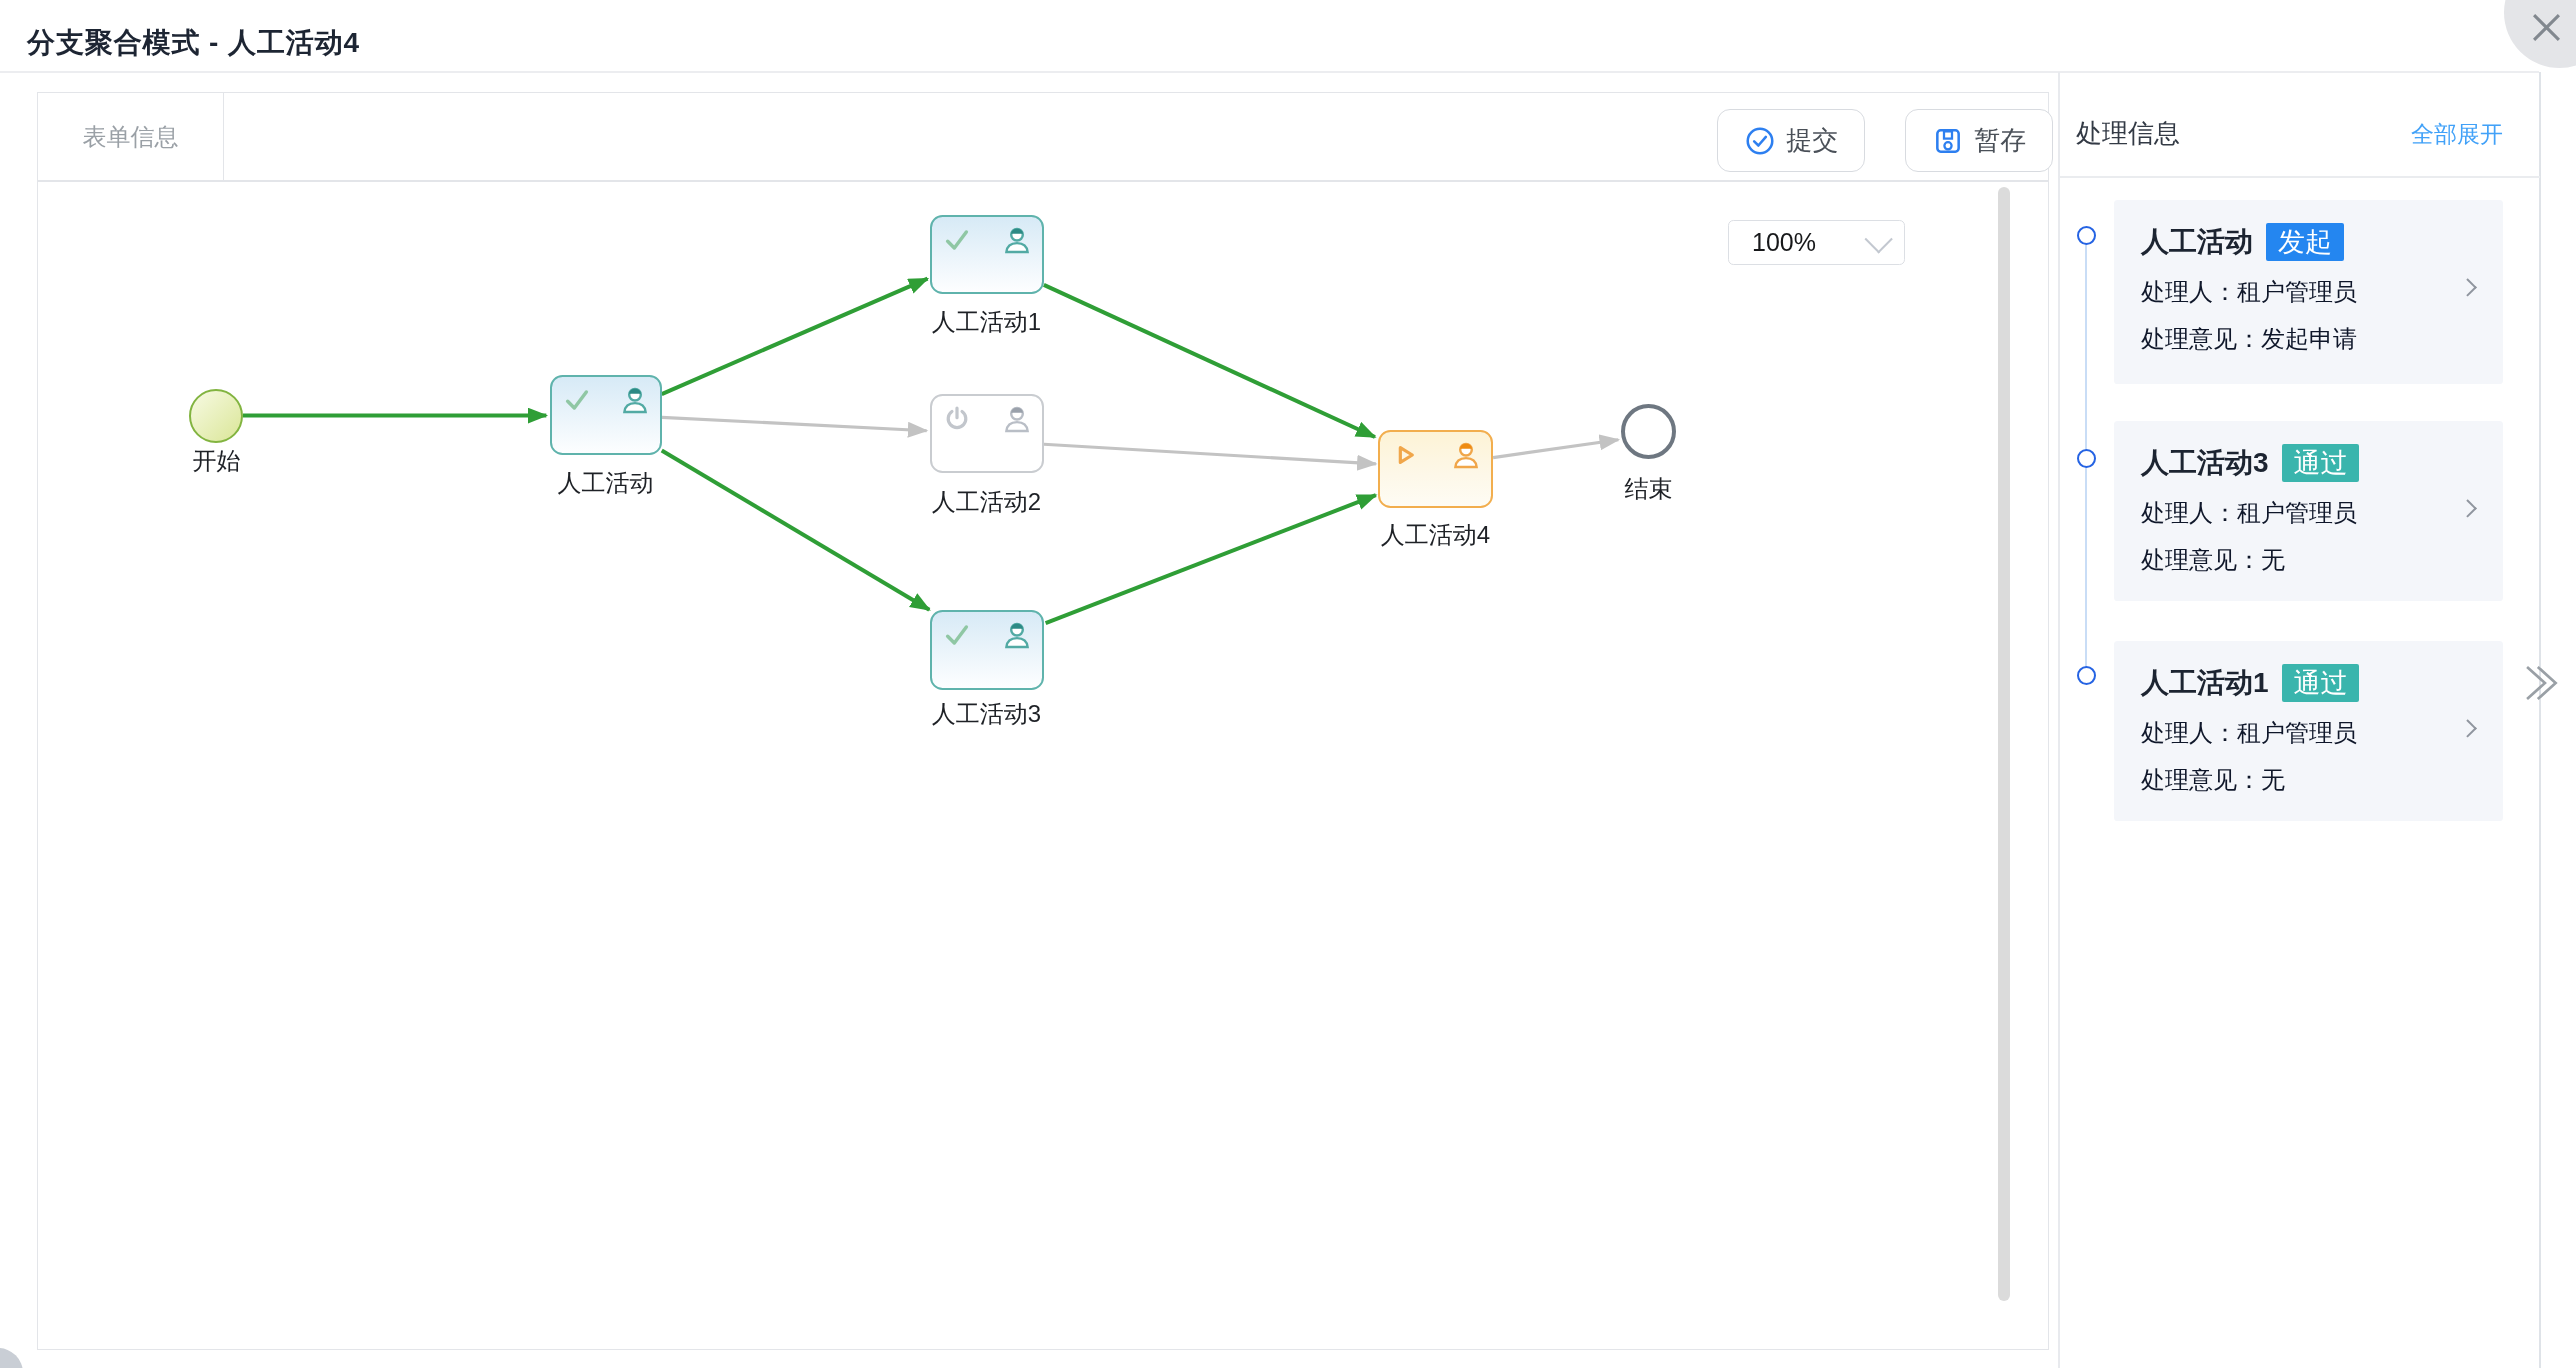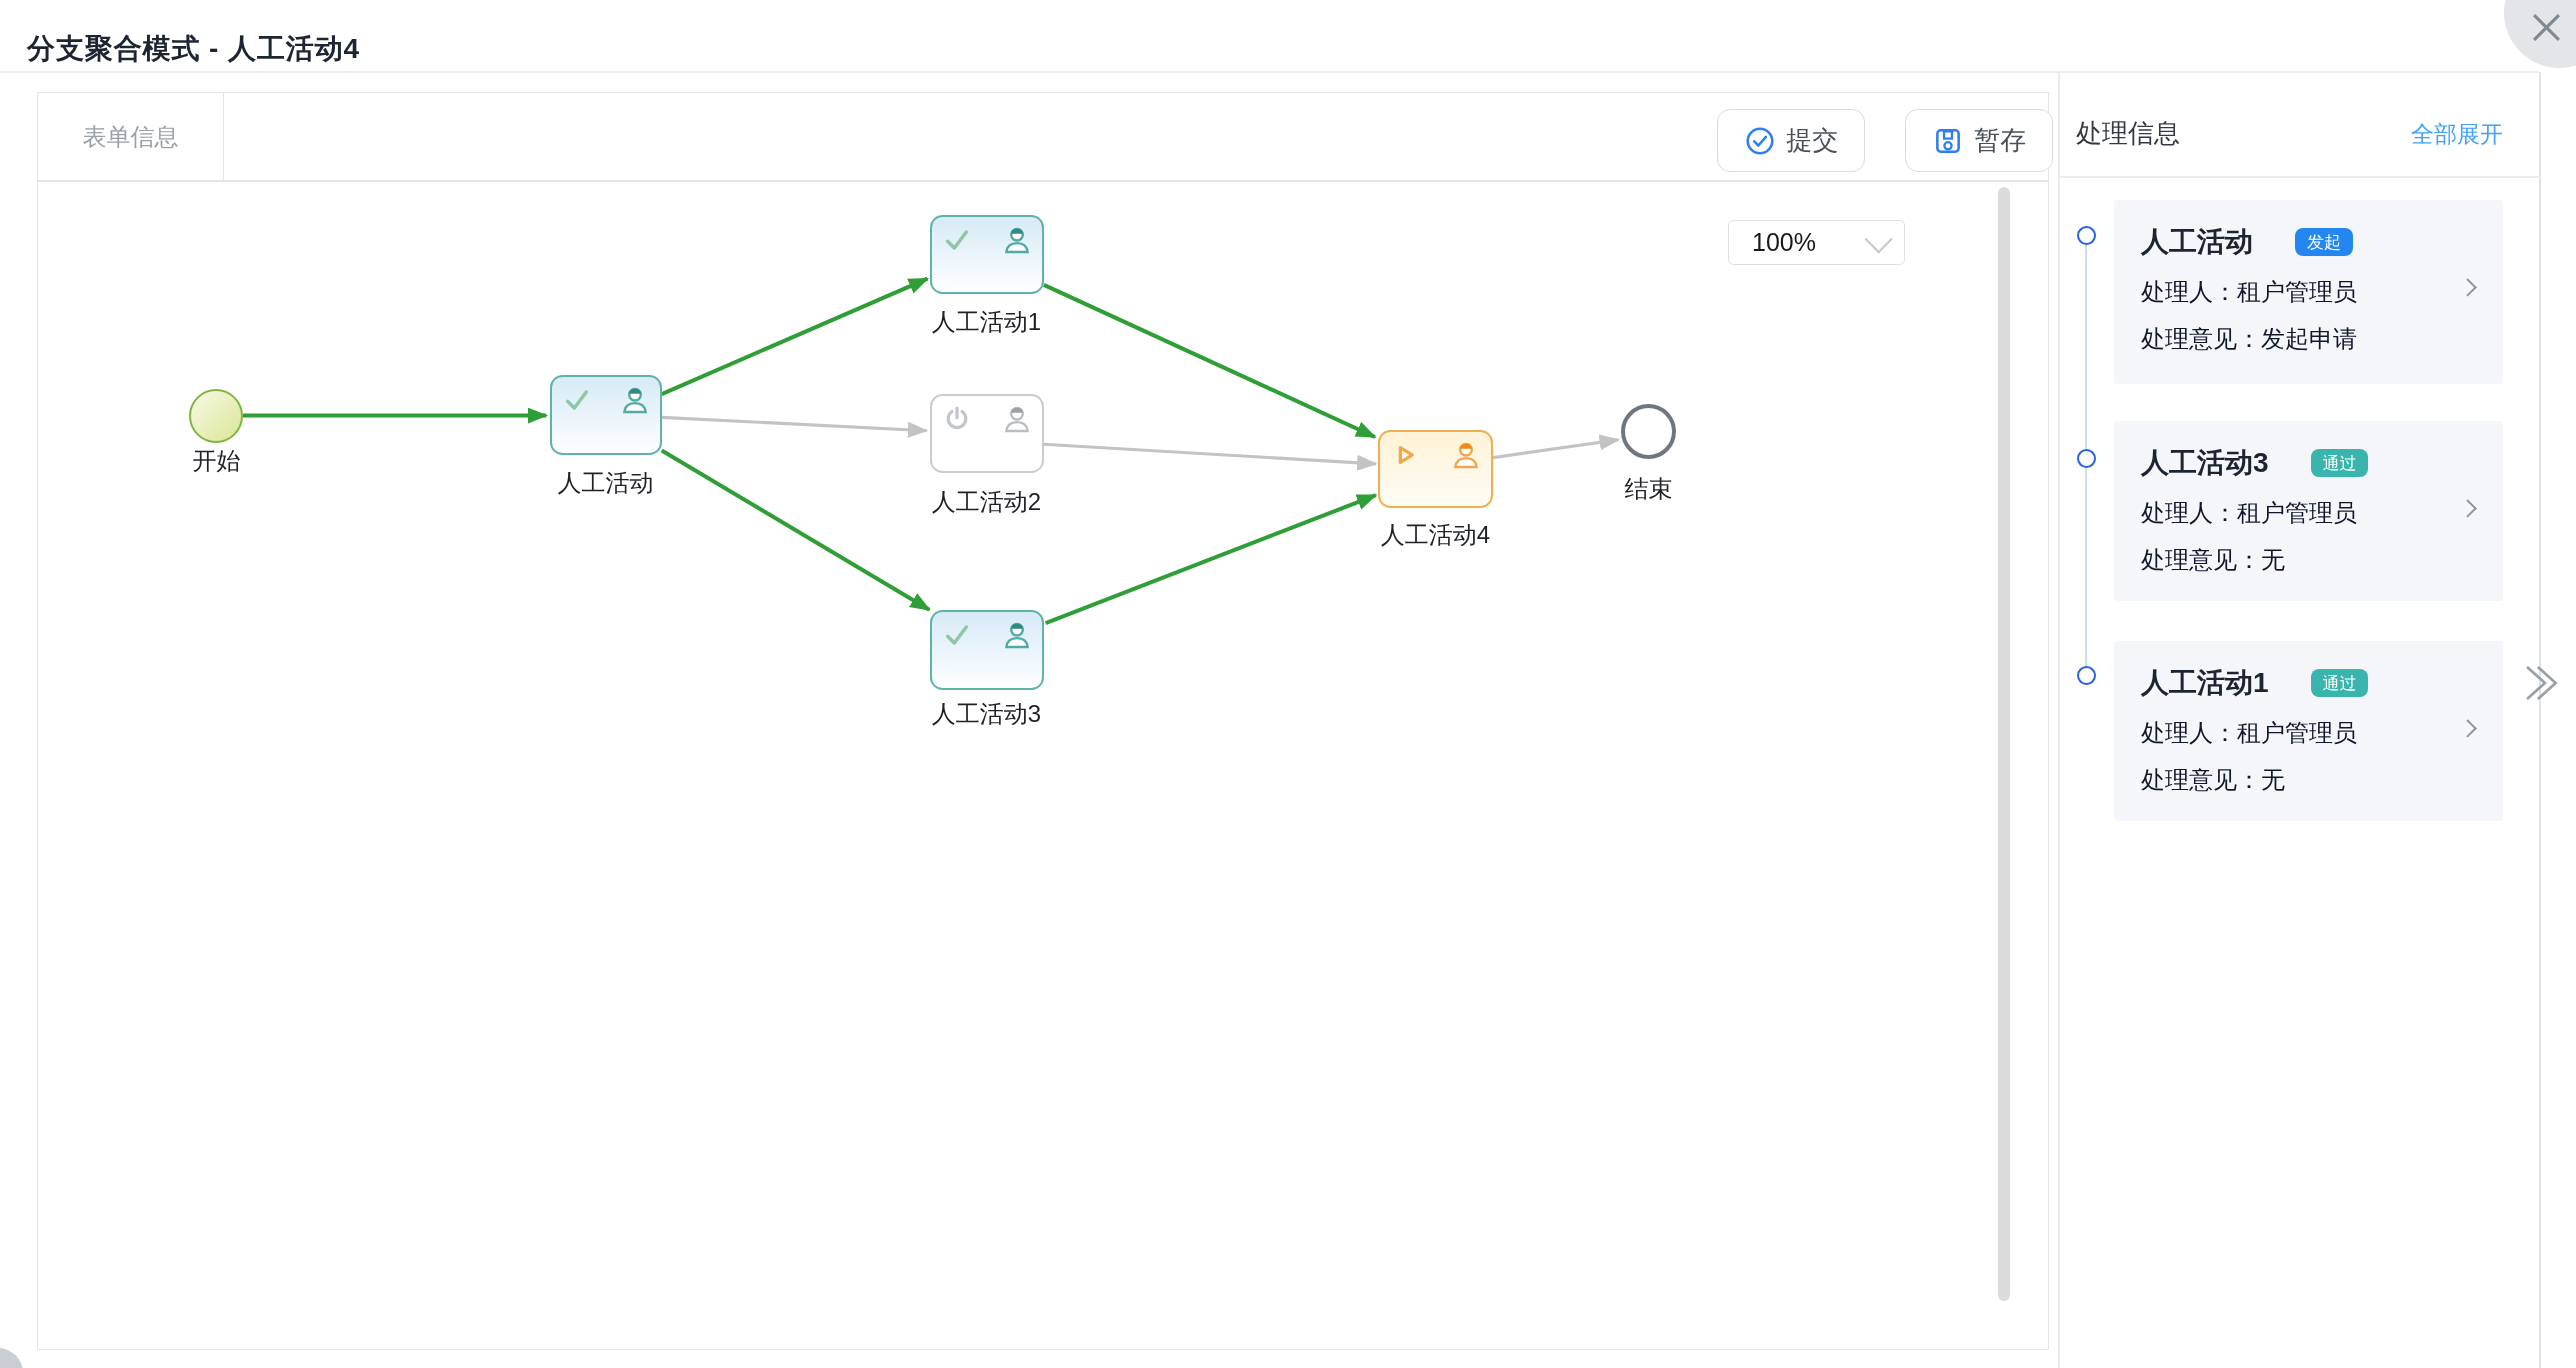--- a/index.html
+++ b/index.html
@@ -3,21 +3,21 @@
 <meta charset="utf-8">
 <style>
   * { margin:0; padding:0; box-sizing:border-box; }
   html,body { width:2576px; height:1368px; background:#fff; overflow:hidden;
     font-family:"Liberation Sans","DejaVu Sans",sans-serif; }
   .abs { position:absolute; }
   #stage { position:relative; width:2576px; height:1368px; background:#fff; }
 
   
   .titlebar-border { left:0; top:71px; width:2539px; height:1.8px; background:#ecedf0; }
-  .win-title { left:27px; top:30px; font-size:28px; font-weight:600; color:#1d2533; letter-spacing:0.9px; }
+  .win-title { left:27px; top:24px; font-size:28px; font-weight:600; color:#1d2533; letter-spacing:0.9px; }
   .close-circle { left:2504px; top:-43px; width:111px; height:111px; border-radius:50%; background:#e4e5e8; }
   .close-x { left:2527px; top:8px; width:39px; height:39px; cursor:pointer; }
 
   
   .content-box { left:37px; top:92px; width:2012px; height:1258px; border:1.8px solid #e3e5e9; background:#fff; }
   .tab-sep { position:absolute; left:0; top:87px; width:100%; height:1.8px; background:#e3e5e9; z-index:1; }
   .tab { position:absolute; top:0; height:87px; display:flex; align-items:center; justify-content:center;
          font-size:24px; color:#9aa0a6; background:#fff; cursor:pointer; }
   .tab-1 { left:0; width:186px; border-right:1.8px solid #e3e5e9;align-items:center; }
   .tab-2 { left:186px; width:245px; height:89px; border-right:1.8px solid #e3e5e9; color:#3d6fe0; z-index:2; }
@@ -52,21 +52,21 @@
   .panel-lborder { left:2058px; top:72px; width:1.8px; height:1297px; background:#e8eaee; }
   .panel-rborder { left:2539px; top:72px; width:1.8px; height:1297px; background:#dfe3e8; }
   .panel-title { left:2076px; top:116px; font-size:26px; color:#333a45; }
   .expand-all { left:2326px; top:119px; width:177px; text-align:right; font-size:23px; color:#41a1f8; cursor:pointer; }
   .panel-sep { left:2060px; top:176px; width:480px; height:1.8px; background:#eaecef; }
   .tl-line { left:2085px; top:235px; width:1.8px; height:439px; background:#c9ddf6; }
   .tl-dot { width:19px; height:19px; border:2.7px solid #2563e3; border-radius:50%; background:#fff; }
   .card { left:2114px; width:389px; background:#f4f6fa; border-radius:3.6px; padding:23px 25px 0 27px; }
   .card-title-row { display:flex; align-items:center; gap:13.4px; }
   .card-title { font-size:28px; font-weight:700; color:#1c2431; }
-  .badge { font-size:17px; color:#fff; padding:5.4px 11.6px; border-radius:8px; line-height:1;margin-left:29px; }
+  .badge { font-size:27px; color:#fff; padding:5.4px 11.6px; border-radius:2px; line-height:1; }
   .card-row { position:relative; margin-top:15px; font-size:24px; color:#0f172a; }
   .row-chev { position:absolute; right:3.6px; top:5.4px; width:13.4px; height:13.4px;
      border-top:2.7px solid #8f959e; border-right:2.7px solid #8f959e; transform:rotate(45deg); cursor:pointer; }
   .collapse-handle { left:2511px; top:658px; cursor:pointer; }
   .corner-arc { left:-27px; top:1348px; width:50px; height:50px; border-radius:50%; background:#c9ced5; }
 </style>
 </head>
 <body>
 
 <div id="stage">

